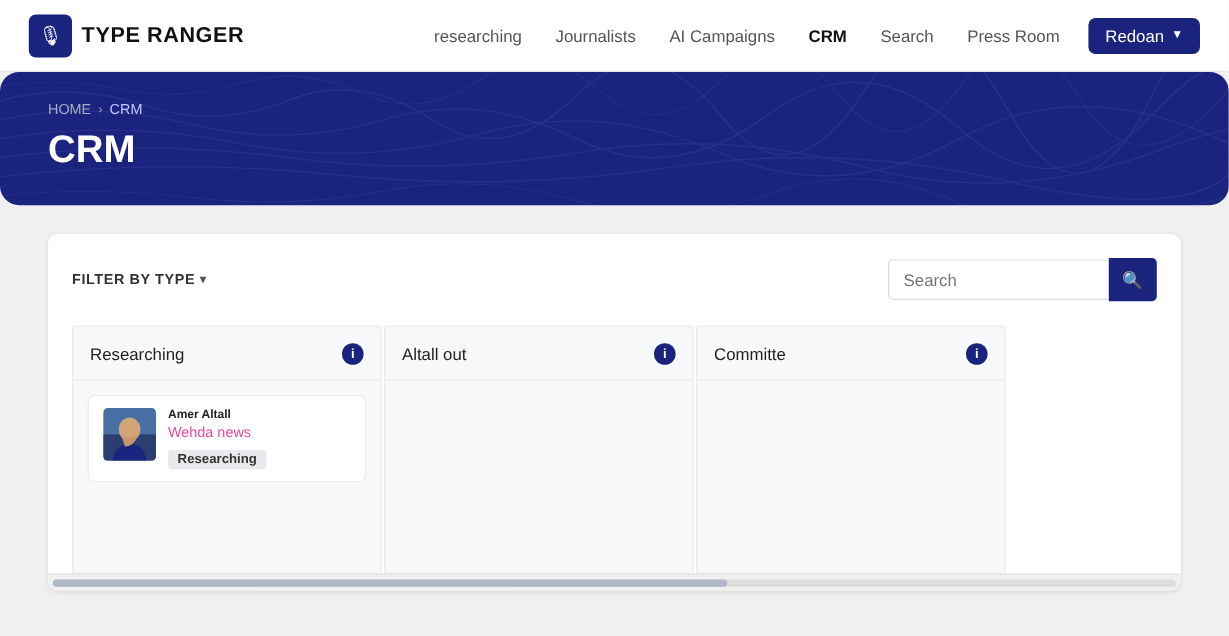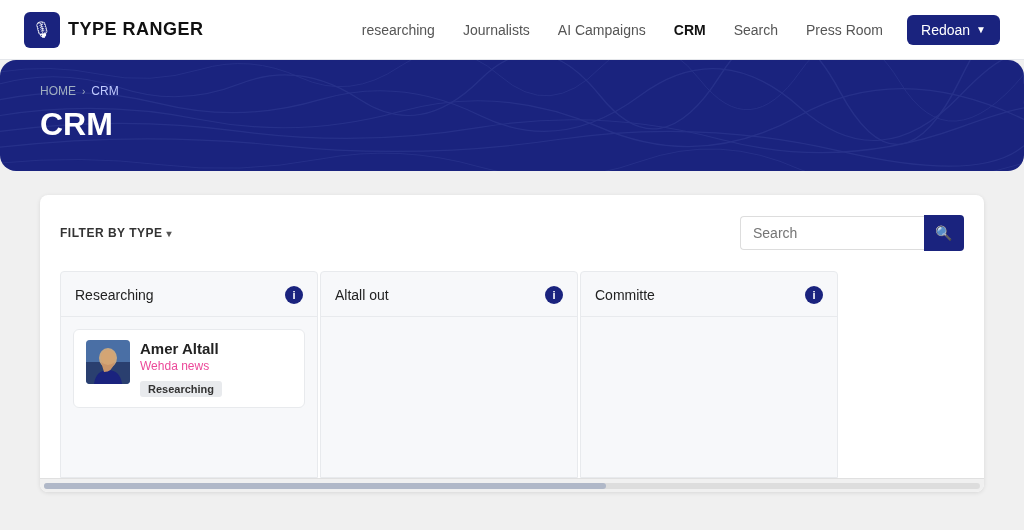--- a/index.html
+++ b/index.html
@@ -249,21 +249,21 @@
       overflow: hidden;
       flex-shrink: 0;
       background: #c0c8e0;
       display: flex;
       align-items: center;
       justify-content: center;
     }
     .card-avatar svg { width: 44px; height: 44px; }
     .card-info { flex: 1; }
     .card-name {
-      font-size: 15px;
+      font-size: 10px;
       font-weight: 600;
       color: #222;
       margin-bottom: 2px;
     }
     .card-org {
       font-size: 12px;
       color: #ec4899;
       margin-bottom: 6px;
     }
     .card-badge {

